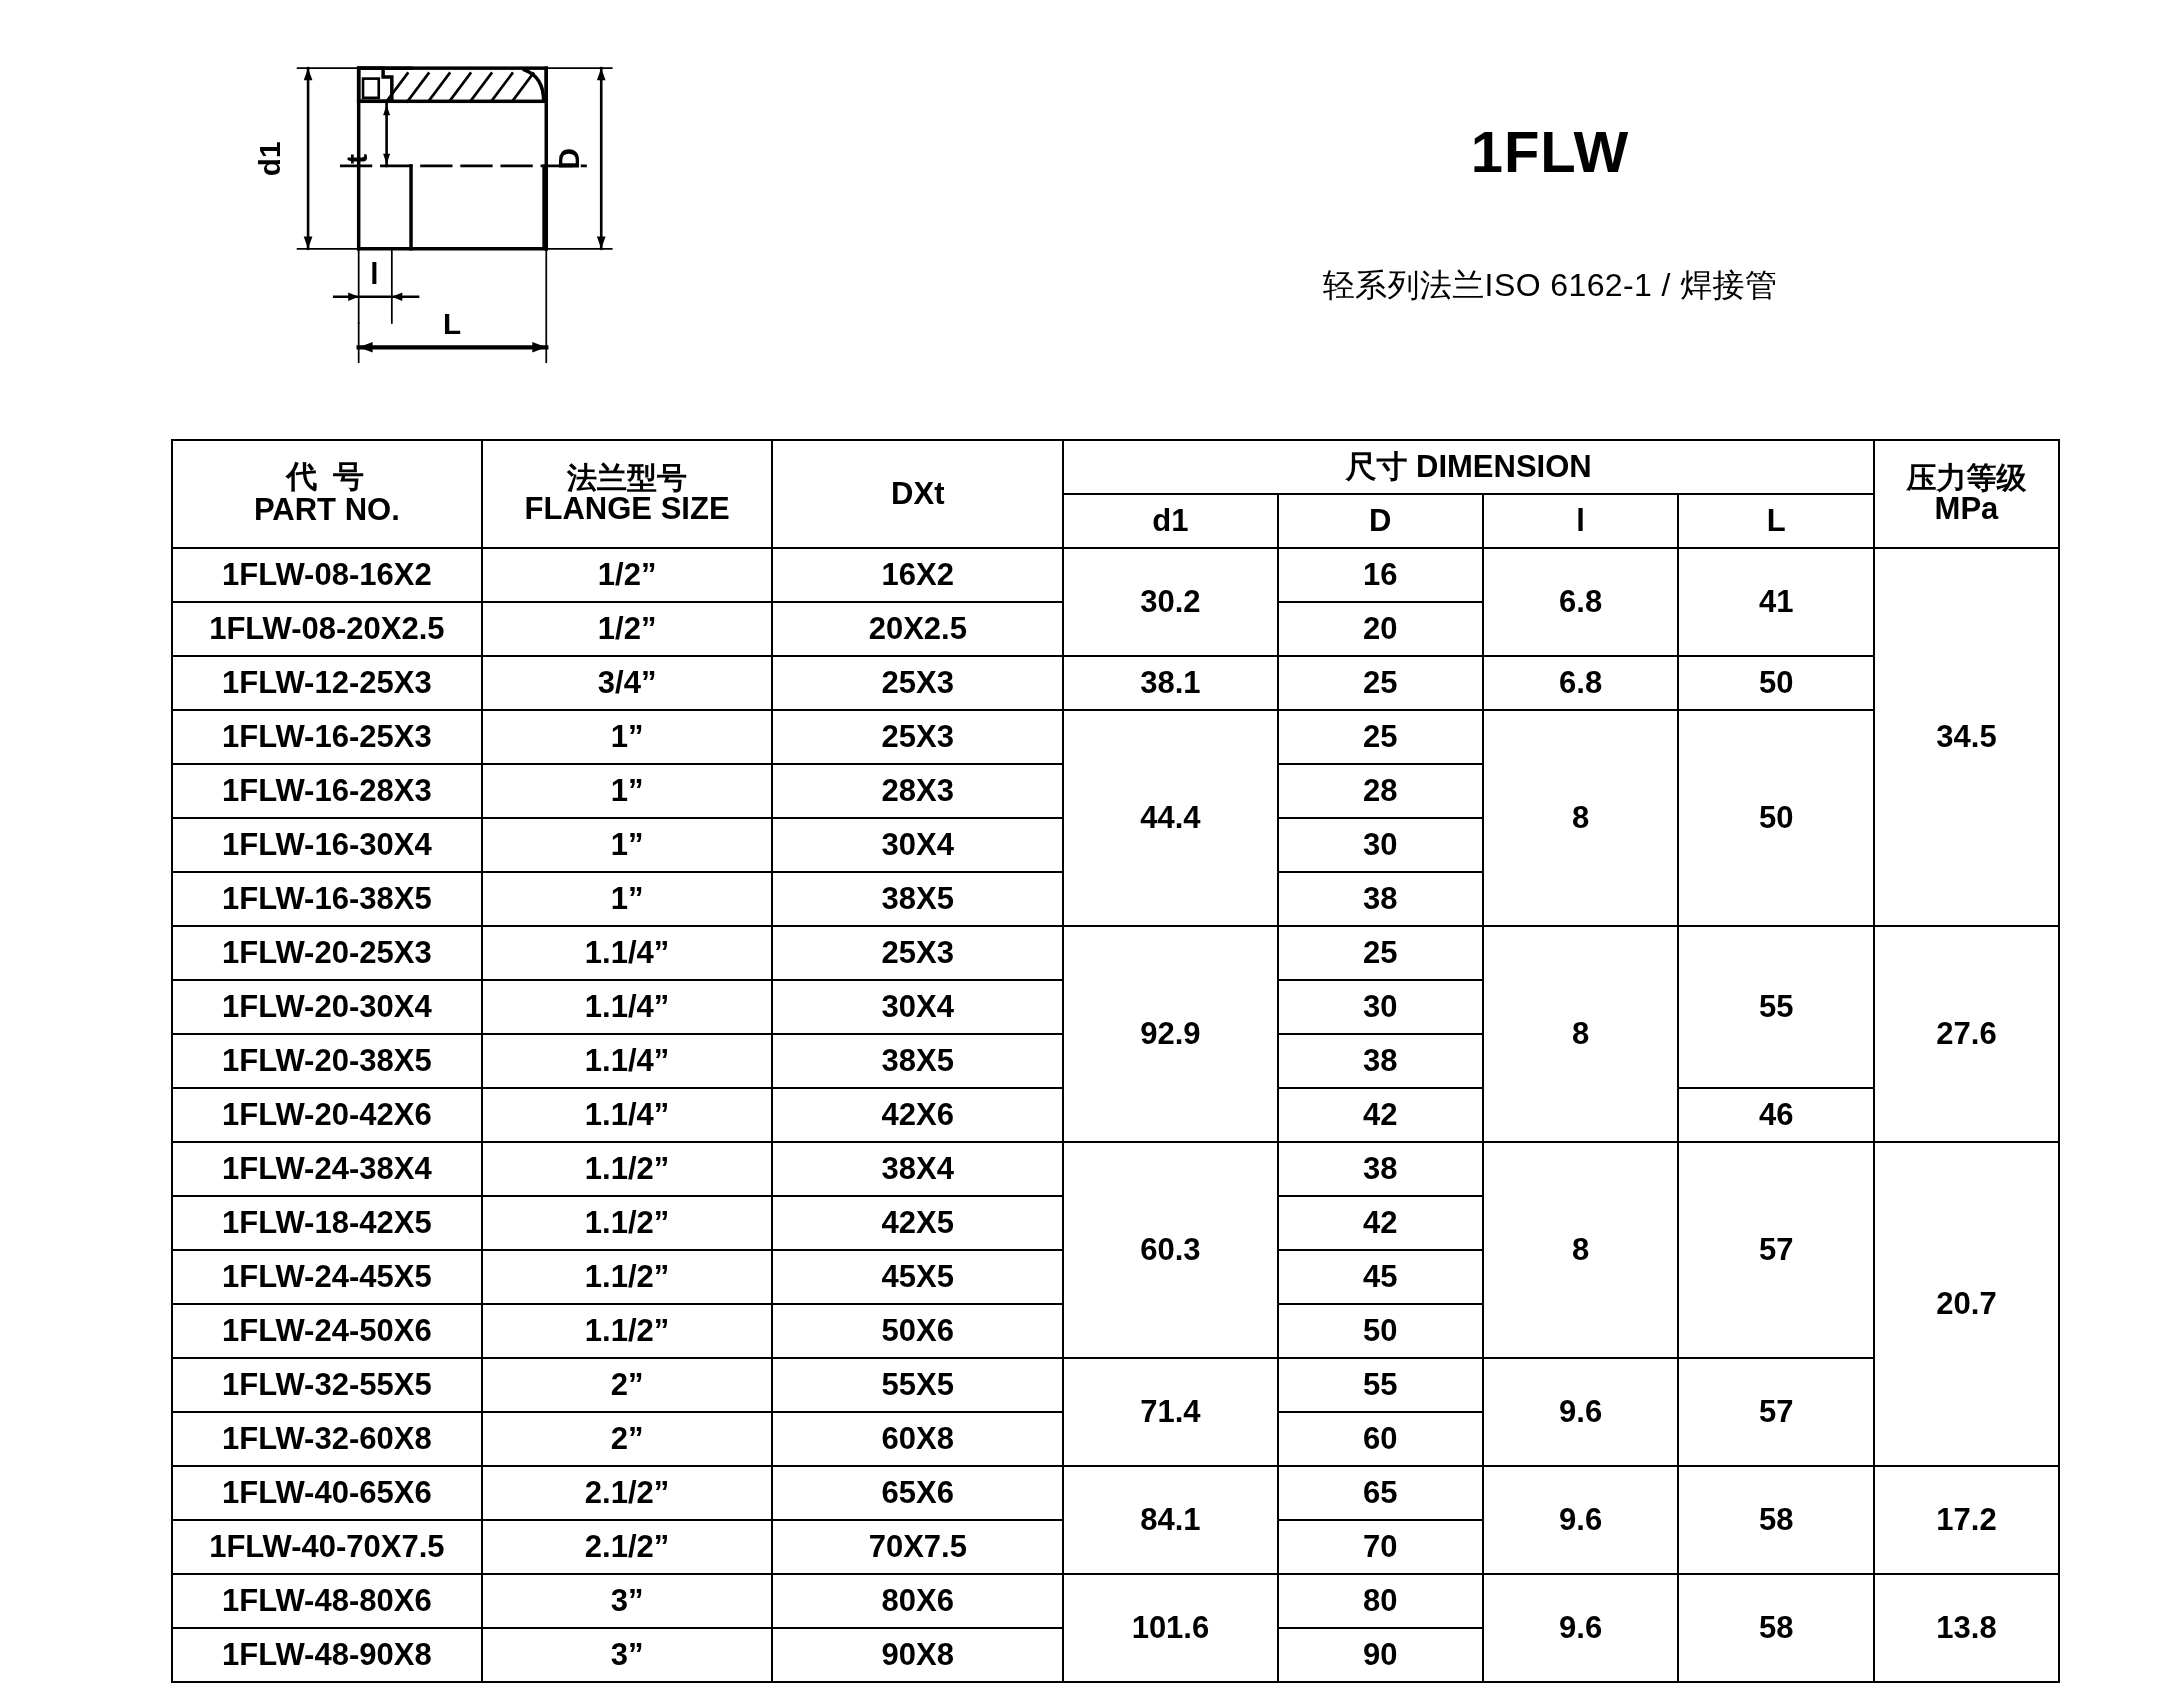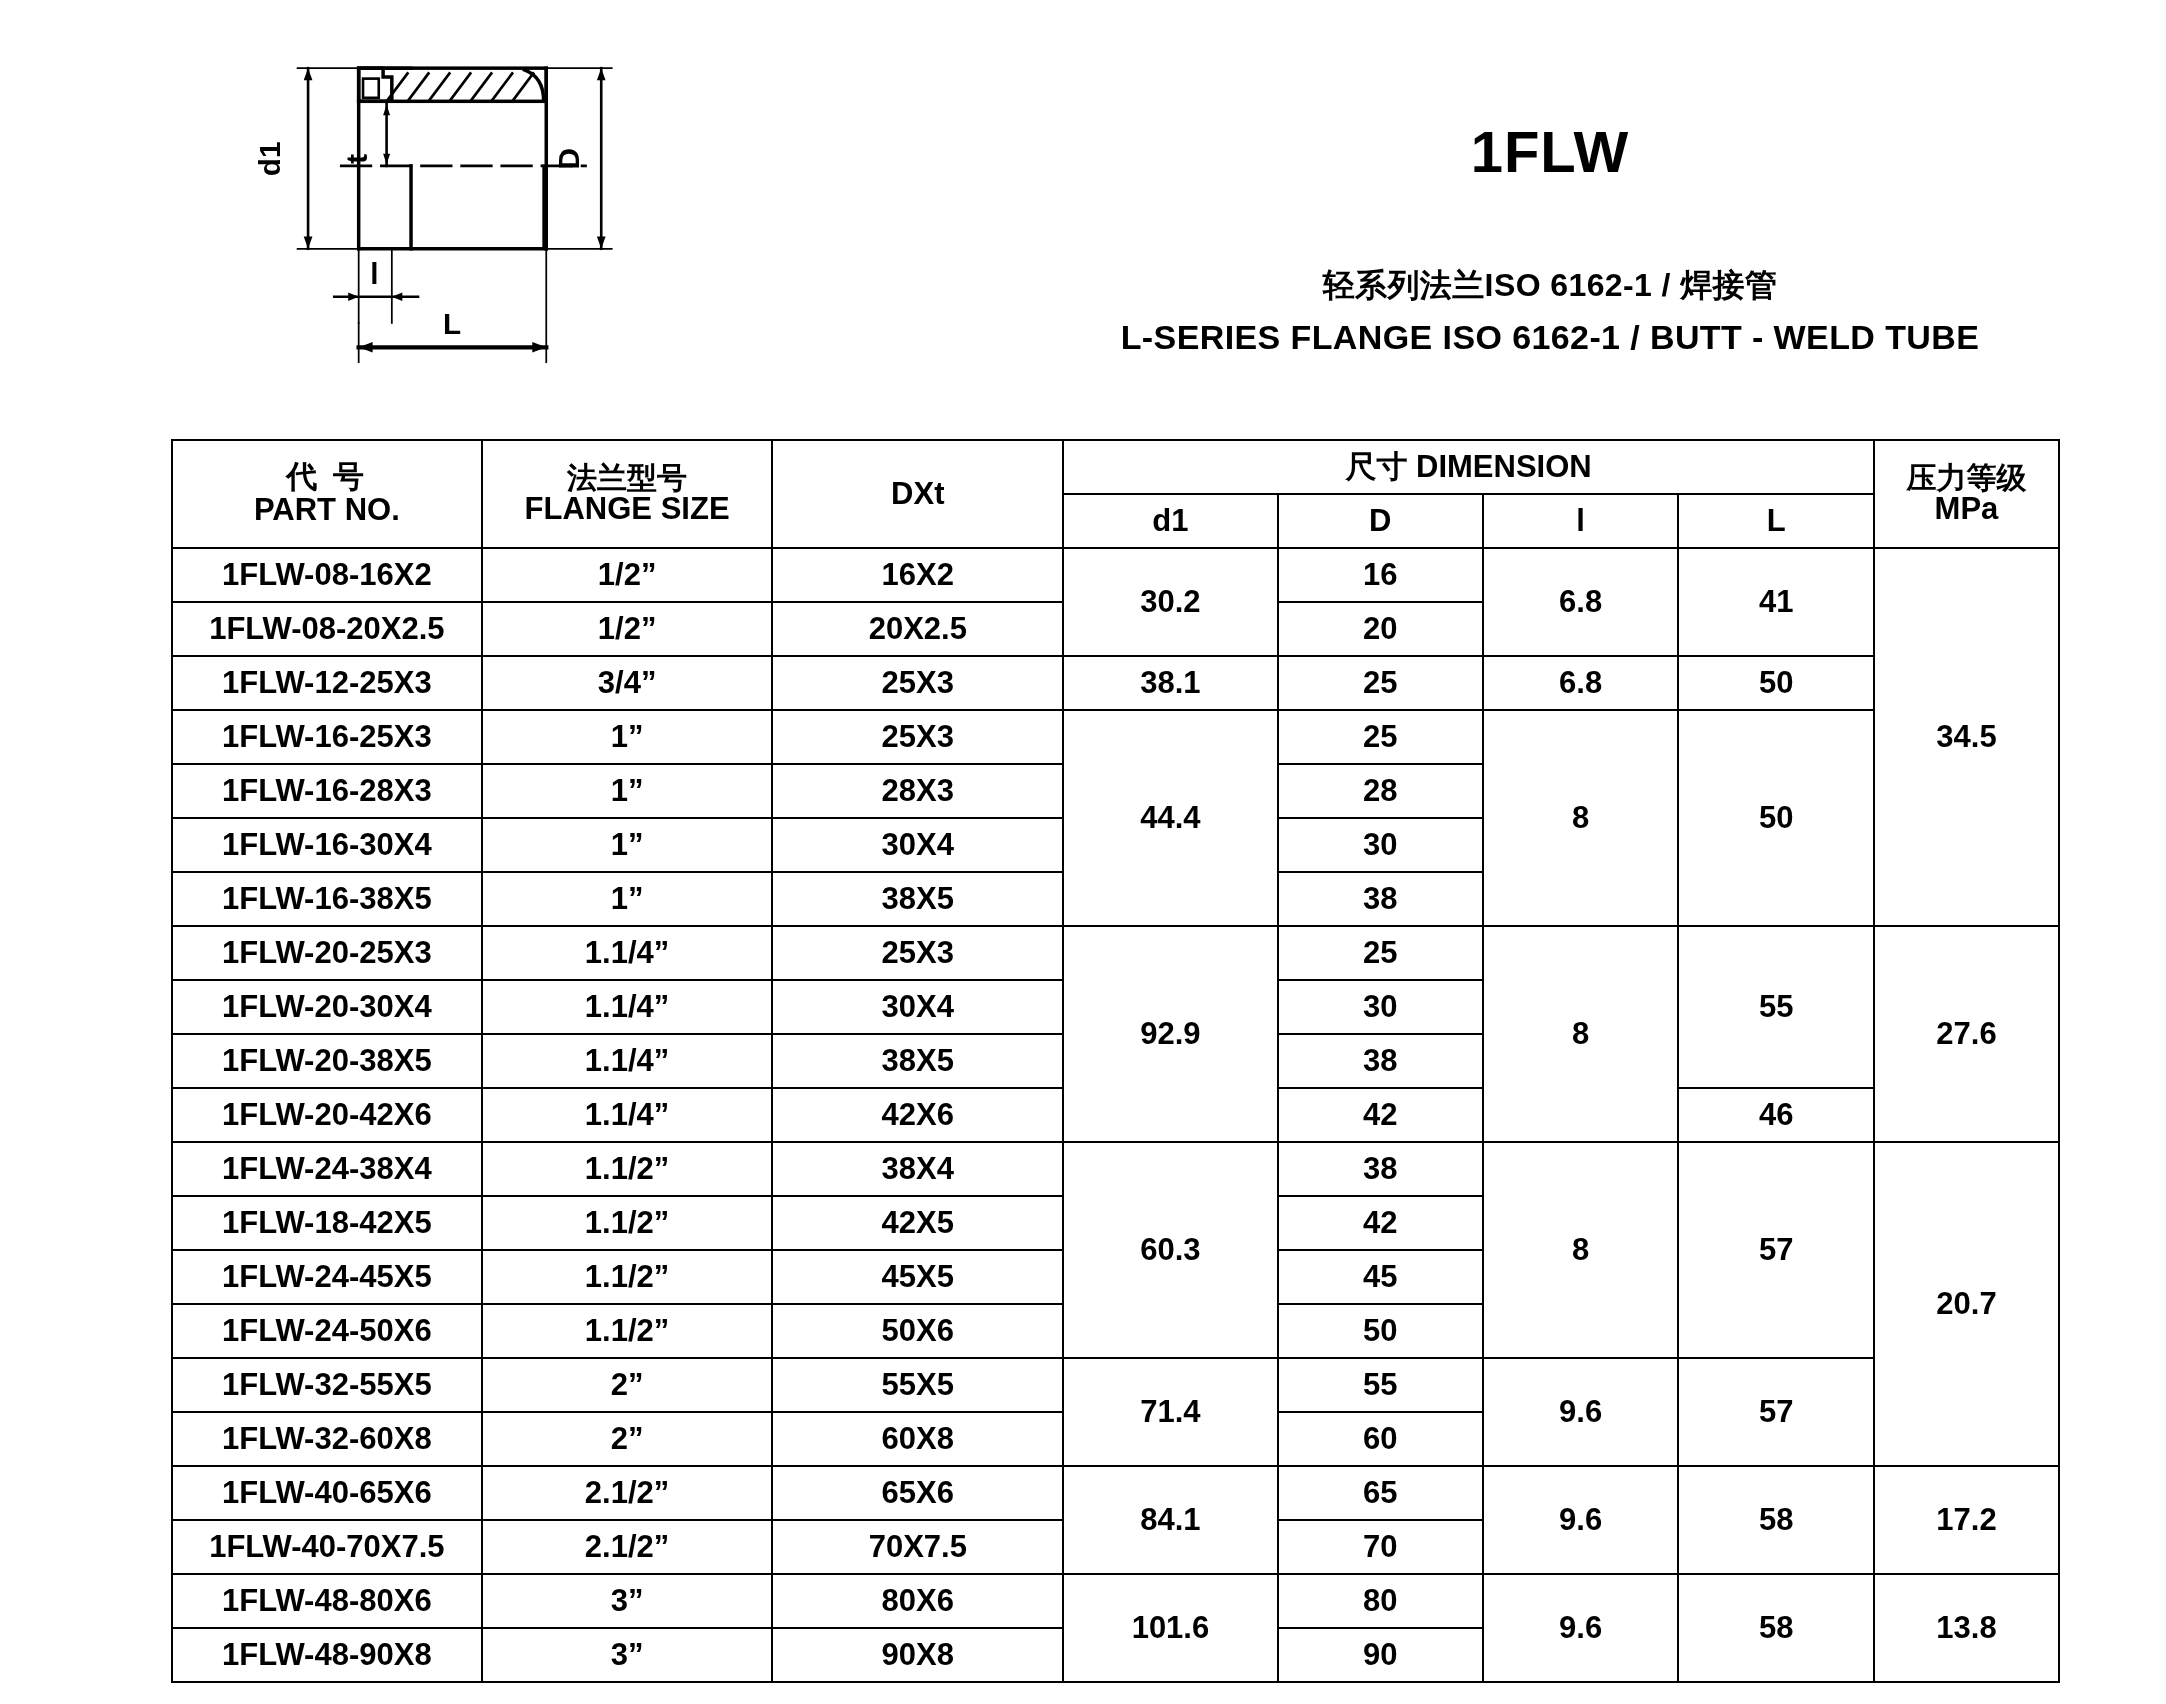--- a/index.html
+++ b/index.html
@@ -48,22 +48,22 @@
   }
   .main-title {
     font-size: 58px;
     font-weight: bold;
     letter-spacing: 0.9px;
     margin: 0 0 86px 0;
     line-height: 1;
   }
   .subtitle-cn {
     font-size: 32px;
-    font-weight: bold;
-    margin: 0 0 14px 0;
+    font-weight: normal;
+    margin: 0 0 24px 0;
     line-height: 1.15;
     letter-spacing: 0.4px;
   }
   .subtitle-en {
     font-size: 34px;
     font-weight: bold;
     margin: 0;
     line-height: 1.15;
     letter-spacing: 0.4px;
   }
@@ -173,21 +173,20 @@
       <text class="dim-label" x="150" y="142" transform="rotate(-90 150 142)" text-anchor="middle">t</text>
       <text class="dim-label" x="393" y="142" transform="rotate(-90 393 142)" text-anchor="middle">D</text>
       <text class="dim-label" x="158" y="285" text-anchor="middle">l</text>
       <text class="dim-label" x="247" y="343" text-anchor="middle">L</text>
     </svg>
   </div>
 
   <div class="title-block">
     <div class="main-title">1FLW</div>
     <div class="subtitle-cn">轻系列法兰ISO 6162-1 / 焊接管</div>
-    <div class="subtitle-en">L-SERIES FLANGE ISO 6162-1 / BUTT - WELD TUBE</div>
   </div>
 </div>
 
 <div class="table-wrap">
   <table class="spec">
     <colgroup>
       <col class="part-col">
         <col class="flange-col">
         <col class="dxt-col">
       <col class="d1-col">

